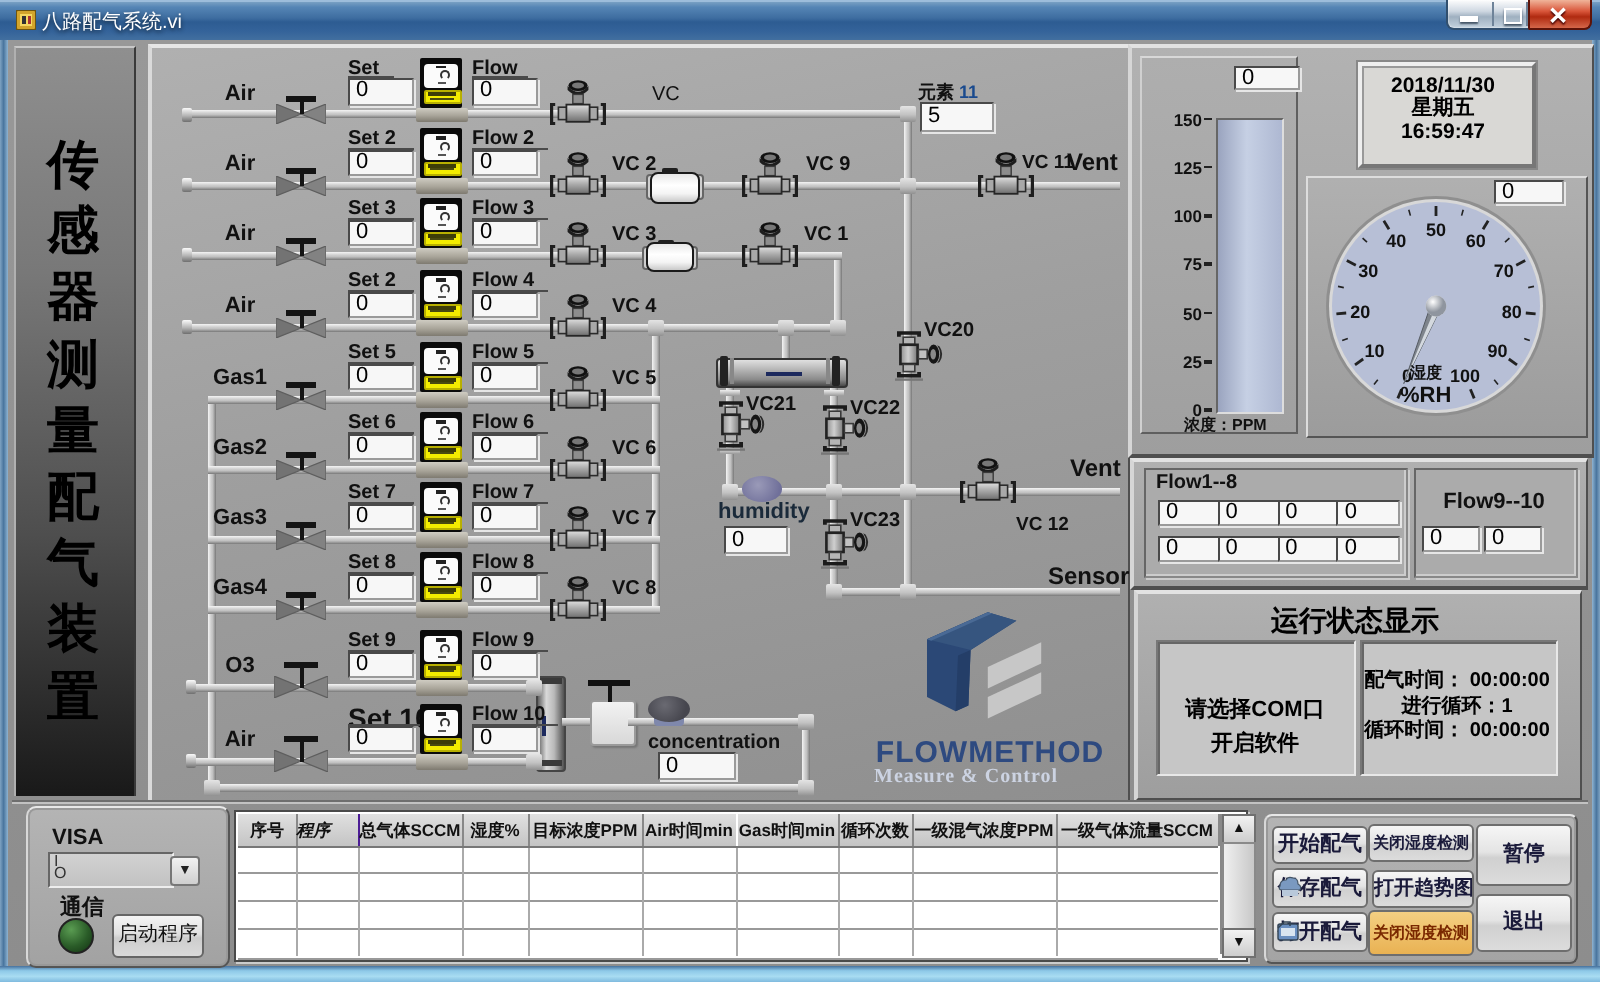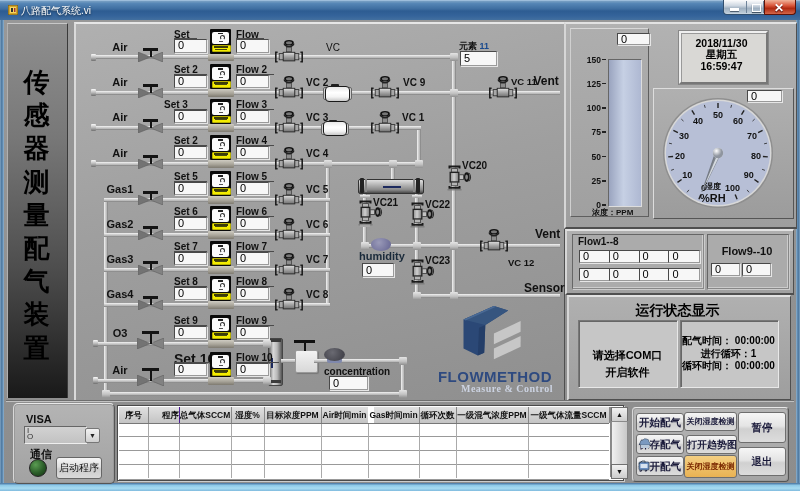--- a/index.html
+++ b/index.html
@@ -191,21 +191,21 @@
     <rect x="20.4" y="13.6" width="4.4" height="6.2" fill="#a8a8a8" stroke="#2b2b2b" stroke-width="0.8"></rect>
     <rect x="9.2" y="12.3" width="11.6" height="8.6" fill="url(#vg)" stroke="#262626" stroke-width="0.9"></rect>
   </svg>
 <div class="ab" style="left:98px;top:111.0px;font-size:11px;color:#111;font-weight:bold;width:44px;text-align:center;white-space:nowrap;line-height:1.1;">Air</div>
 <svg class="ab" style="left:138.0px;top:122.5px" width="25" height="10">
     <polygon points="0,0 0,10 12.5,5.0" fill="#737373" stroke="#5e5e5e" stroke-width="0.6"></polygon>
     <polygon points="25,0 25,10 12.5,5.0" fill="#828282" stroke="#5e5e5e" stroke-width="0.6"></polygon>
   </svg>
 <div class="ab" style="left:149.5px;top:120.0px;width:2.6px;height:7.5px;background:#141414;"></div>
 <div class="ab" style="left:143.0px;top:118.6px;width:15px;height:3px;background:#141414;"></div>
-<div class="ab" style="left:164px;top:99.0px;font-size:10px;color:#111;font-weight:bold;white-space:nowrap;line-height:1.1;text-align:right;">Set 3</div>
+<div class="ab" style="left:174px;top:99.0px;font-size:10px;color:#111;font-weight:bold;white-space:nowrap;line-height:1.1;text-align:right;">Set 3</div>
 <div class="ab" style="left:174px;top:108.7px;width:33px;height:1px;background:#4a4a4a;"></div>
 <div class="ab" style="left:174px;top:109.5px;width:28px;height:11.5px;background:#f7f7f7;border:1px solid #494949;border-right-color:#9a9a9a;border-bottom-color:#9a9a9a;box-shadow:1px 1px 0 #e6e6e6;font-size:11px;color:#000;padding-left:3px;line-height:11.5px;overflow:hidden;">0</div>
 <div class="ab" style="left:208px;top:124.0px;width:26px;height:7.5px;background:linear-gradient(#cfccc2,#a8a499 55%,#7e7a70);border-radius:1px;"></div>
 <div class="ab" style="left:210px;top:99.0px;width:21px;height:25px;background:#0a0a0a;border-radius:1px;"></div>
 <div class="ab" style="left:212px;top:102.0px;width:17px;height:12.5px;background:#fbfbfb;border-radius:2px;"></div>
 <div class="ab" style="left:217.5px;top:103.0px;width:5.5px;height:1.6px;background:#222;"></div>
 <div class="ab" style="left:219.5px;top:105.5px;width:3.2px;height:3.2px;border:1px solid #333;border-radius:50%;border-bottom-color:transparent;"></div>
 <div class="ab" style="left:218.5px;top:111.5px;width:4.5px;height:1.1px;background:#555;"></div>
 <div class="ab" style="left:212px;top:115.5px;width:17px;height:5px;background:#f3ec00;border-radius:1px;border:0.5px solid #b8b000;"></div>
 <div class="ab" style="left:213.5px;top:116.8px;width:14px;height:2px;background:#3d3d08;"></div>
@@ -550,21 +550,21 @@
     <polygon points="8.5,21.6 38.9,8.1 53.2,12.4 30.3,27 29.2,54.8 22.8,57.6 8.5,50.5" fill="#2b4876"></polygon>
     <polygon points="8.5,21.6 38.9,8.1 53.2,12.4 30.3,27" fill="#36557f"></polygon>
     <polygon points="8.5,21.6 38.9,8.1 41,8.8 10.6,22.4" fill="#4a6a95"></polygon>
     <polygon points="30.3,27 29.2,54.8 22.8,57.6 24,29.8" fill="#243e68"></polygon>
     <polygon points="38.9,35.5 65.6,23.1 65.6,33.8 38.9,46.2" fill="#c7c7c7"></polygon>
     <polygon points="38.9,35.5 42.1,34 68.8,21.6 65.6,23.1" fill="#e4e4e4"></polygon>
     <polygon points="38.9,50.5 65.6,38.1 65.6,48.8 38.9,61.2" fill="#c7c7c7"></polygon>
     <polygon points="38.9,50.5 42.1,49 68.8,36.6 65.6,38.1" fill="#e4e4e4"></polygon>
   </svg>
 <div class="lb" style="left:437px;top:368px;width:116px;text-align:center;font-size:15px;font-weight:bold;color:#2e4a80;letter-spacing:0.5px;">FLOWMETHOD</div>
-<div class="ab" style="left:437px;top:383px;width:116px;text-align:right;font-size:10px;font-weight:bold;color:#ccd3e2;font-family:'Liberation Serif',serif;letter-spacing:0.5px;">Measure &amp; Control</div>
+<div class="ab" style="left:437px;top:383px;width:116px;text-align:left;font-size:10px;font-weight:bold;color:#ccd3e2;font-family:'Liberation Serif',serif;letter-spacing:0.5px;">Measure &amp; Control</div>
 <div class="ab" style="left:564px;top:22px;width:230px;height:203px;background:linear-gradient(#b2b2b2,#9e9e9e);border-top:2px solid #e2e2e2;border-left:2px solid #d6d6d6;border-right:1px solid #4f4f4f;border-bottom:2px solid #4f4f4f;"></div>
 <div class="ab" style="left:570px;top:28px;width:77px;height:187px;border:1px solid #5f5f5f;border-top-color:#d8d8d8;border-left-color:#d0d0d0;background:linear-gradient(#aeaeae,#a0a0a0);"></div>
 <div class="ab" style="left:617px;top:33px;width:28px;height:10px;background:#f7f7f7;border:1px solid #494949;border-right-color:#9a9a9a;border-bottom-color:#9a9a9a;box-shadow:1px 1px 0 #e6e6e6;font-size:11px;color:#000;padding-left:3px;line-height:10px;overflow:hidden;">0</div>
 <div class="ab" style="left:608px;top:59px;width:32px;height:146px;background:linear-gradient(90deg,#9aa4bf,#c6d0e4 45%,#aeb8d2);border:1px solid #666;border-right-color:#ddd;border-bottom-color:#ddd;"></div>
 <div class="lb" style="left:581px;top:54.5px;width:20px;text-align:right;font-size:8.5px;font-weight:bold;color:#111;">150</div>
 <div class="ab" style="left:602px;top:58.5px;width:4px;height:1.5px;background:#222;"></div>
 <div class="lb" style="left:581px;top:78.83px;width:20px;text-align:right;font-size:8.5px;font-weight:bold;color:#111;">125</div>
 <div class="ab" style="left:602px;top:82.83px;width:4px;height:1.5px;background:#222;"></div>
 <div class="lb" style="left:581px;top:103.16px;width:20px;text-align:right;font-size:8.5px;font-weight:bold;color:#111;">100</div>
 <div class="ab" style="left:602px;top:107.16px;width:4px;height:1.5px;background:#222;"></div>
@@ -657,25 +657,25 @@
 <div class="ab" style="left:26px;top:413px;font-size:11px;color:#111;font-weight:bold;white-space:nowrap;line-height:1.1;">VISA</div>
 <div class="ab" style="left:24px;top:426px;width:61px;height:16px;background:linear-gradient(#d2d2d2,#c2c2c2);border:1px solid #666;border-bottom-color:#eee;border-right-color:#eee;"></div>
 <div class="lb" style="left:27px;top:428px;width:8px;height:12px;font-size:8px;color:#333;line-height:6px;">I<br>O</div>
 <div class="lb" style="left:85px;top:428px;width:13px;height:13px;background:linear-gradient(#f2f2f2,#cfcfcf);border:1px solid #777;border-radius:2px;font-size:7px;text-align:center;line-height:13px;color:#222;">▼</div>
 <div class="ab" style="left:30px;top:448px;font-size:11px;color:#111;font-weight:bold;white-space:nowrap;line-height:1.1;">通信</div>
 <div class="ab" style="left:29px;top:459px;width:16px;height:16px;border-radius:50%;background:radial-gradient(circle at 35% 30%,#5a9c52,#2a5c28 55%,#123012);border:1px solid #222;"></div>
 <div class="lb" style="left:56px;top:457px;width:44px;height:20px;background:linear-gradient(#f5f5f5,#e0e0e0 45%,#cdcdcd 55%,#dadada);border:1px solid #666;border-radius:3px;font-size:10px;text-align:center;line-height:20px;color:#111;">启动程序</div>
 <div class="ab" style="left:117px;top:405px;width:505px;height:74px;background:#fff;border:1px solid #4a4a4a;box-shadow:1px 1px 0 #ccc;"></div>
 <div class="ab" style="left:119px;top:407px;width:490px;height:16px;background:linear-gradient(#e0e0e0,#c4c4c4);border-bottom:1px solid #777;"></div>
 <div class="lb" style="left:119px;top:407px;width:29px;height:16px;border-right:1px solid #888;font-size:8.5px;font-weight:bold;color:#111;text-align:center;line-height:16px;overflow:hidden;white-space:nowrap;">序号</div>
-<div class="lb" style="left:148px;top:407px;width:31px;height:16px;border-right:1px solid #4c1d95;font-size:8.5px;font-weight:bold;color:#111;text-align:right;line-height:16px;overflow:hidden;white-space:nowrap;">程序</div>
+<div class="lb" style="left:148px;top:407px;width:31px;height:16px;border-right:1px solid #4c1d95;font-size:8.5px;font-weight:bold;color:#111;text-align:left;line-height:16px;overflow:hidden;white-space:nowrap;font-style:italic;">程序</div>
 <div class="lb" style="left:179px;top:407px;width:52px;height:16px;border-right:1px solid #888;font-size:8.5px;font-weight:bold;color:#111;text-align:center;line-height:16px;overflow:hidden;white-space:nowrap;">总气体SCCM</div>
 <div class="lb" style="left:231px;top:407px;width:33px;height:16px;border-right:1px solid #888;font-size:8.5px;font-weight:bold;color:#111;text-align:center;line-height:16px;overflow:hidden;white-space:nowrap;">湿度%</div>
 <div class="lb" style="left:264px;top:407px;width:57px;height:16px;border-right:1px solid #888;font-size:8.5px;font-weight:bold;color:#111;text-align:center;line-height:16px;overflow:hidden;white-space:nowrap;">目标浓度PPM</div>
-<div class="lb" style="left:321px;top:407px;width:47px;height:16px;border-right:6px solid #ffffff;font-size:8.5px;font-weight:bold;color:#111;text-align:center;line-height:16px;overflow:hidden;white-space:nowrap;">Air时间min</div>
+<div class="lb" style="left:321px;top:407px;width:47px;height:16px;border-right:1px solid #ffffff;font-size:8.5px;font-weight:bold;color:#111;text-align:center;line-height:16px;overflow:hidden;white-space:nowrap;">Air时间min</div>
 <div class="lb" style="left:368px;top:407px;width:51px;height:16px;border-right:1px solid #888;font-size:8.5px;font-weight:bold;color:#111;text-align:center;line-height:16px;overflow:hidden;white-space:nowrap;">Gas时间min</div>
 <div class="lb" style="left:419px;top:407px;width:37px;height:16px;border-right:1px solid #888;font-size:8.5px;font-weight:bold;color:#111;text-align:center;line-height:16px;overflow:hidden;white-space:nowrap;">循环次数</div>
 <div class="lb" style="left:456px;top:407px;width:72px;height:16px;border-right:1px solid #888;font-size:8.5px;font-weight:bold;color:#111;text-align:center;line-height:16px;overflow:hidden;white-space:nowrap;">一级混气浓度PPM</div>
 <div class="lb" style="left:528px;top:407px;width:81px;height:16px;border-right:1px solid #888;font-size:8.5px;font-weight:bold;color:#111;text-align:center;line-height:16px;overflow:hidden;white-space:nowrap;">一级气体流量SCCM</div>
 <div class="ab" style="left:119px;top:436.0px;width:490px;height:1px;background:#999;"></div>
 <div class="ab" style="left:119px;top:450.2px;width:490px;height:1px;background:#999;"></div>
 <div class="ab" style="left:119px;top:464.4px;width:490px;height:1px;background:#999;"></div>
 <div class="ab" style="left:119px;top:478.6px;width:490px;height:1px;background:#999;"></div>
 <div class="ab" style="left:148px;top:424px;width:1px;height:54px;background:#aaa;"></div>
 <div class="ab" style="left:179px;top:424px;width:1px;height:54px;background:#aaa;"></div>

